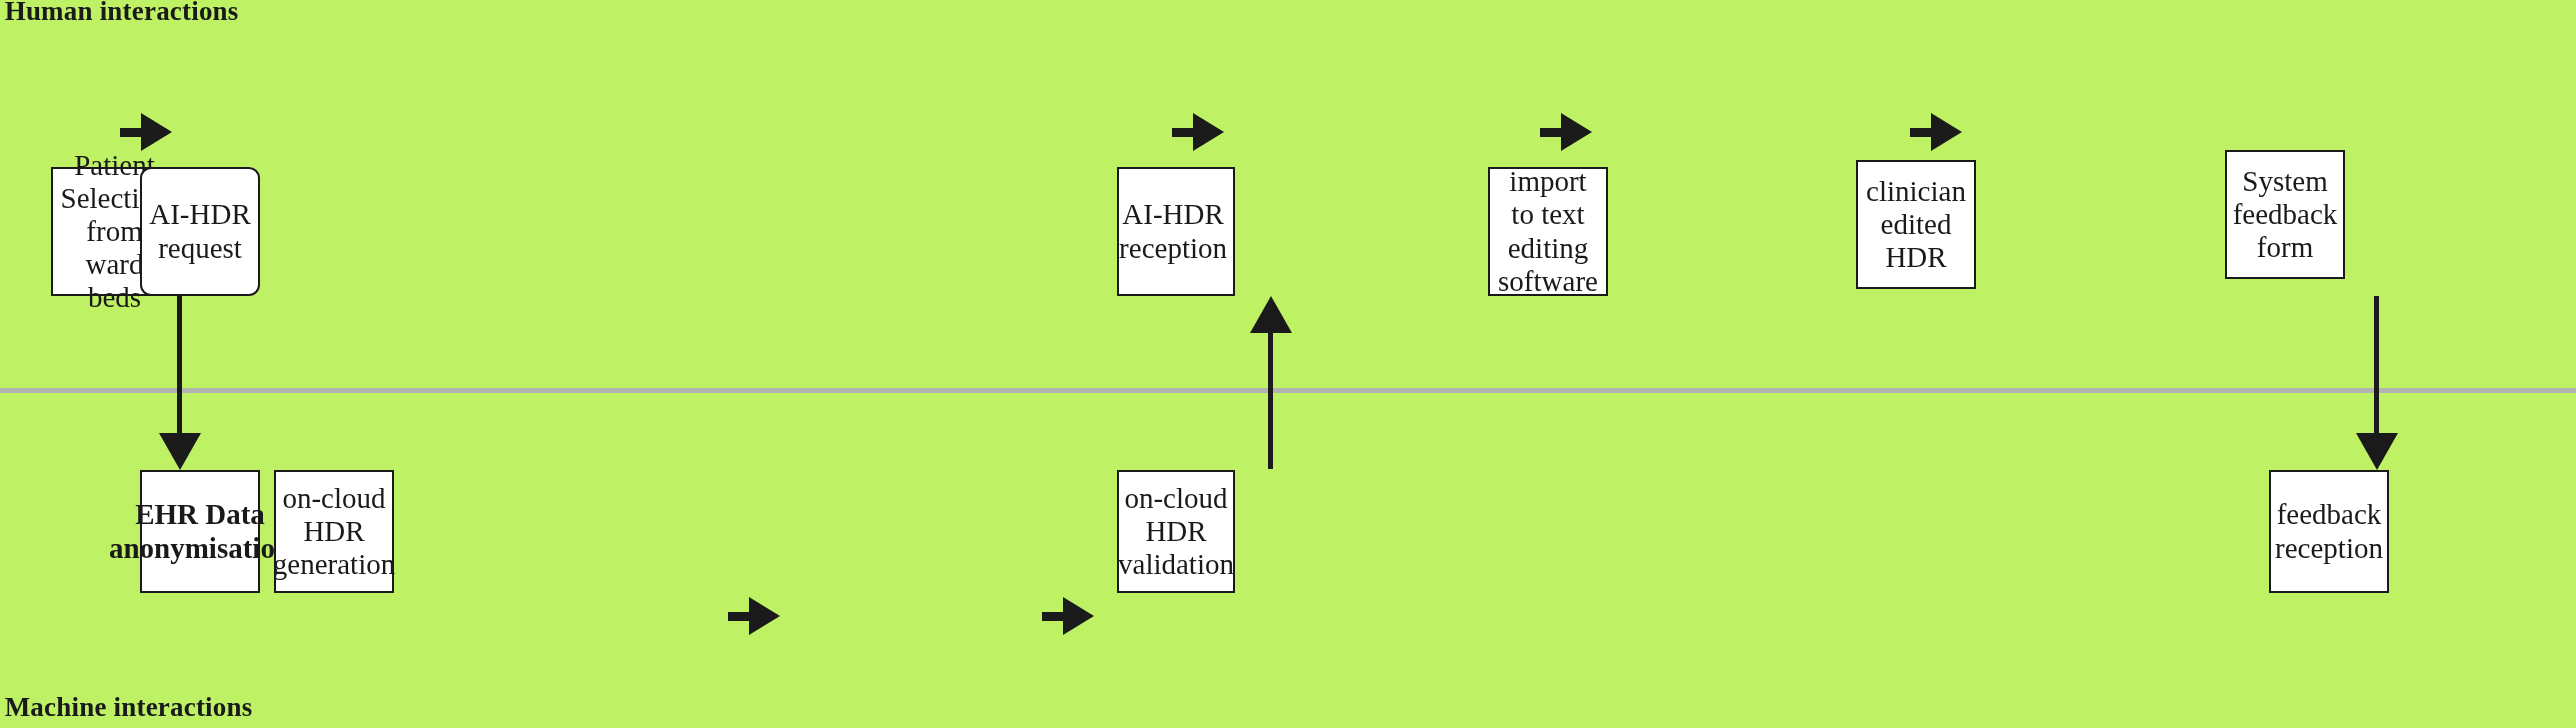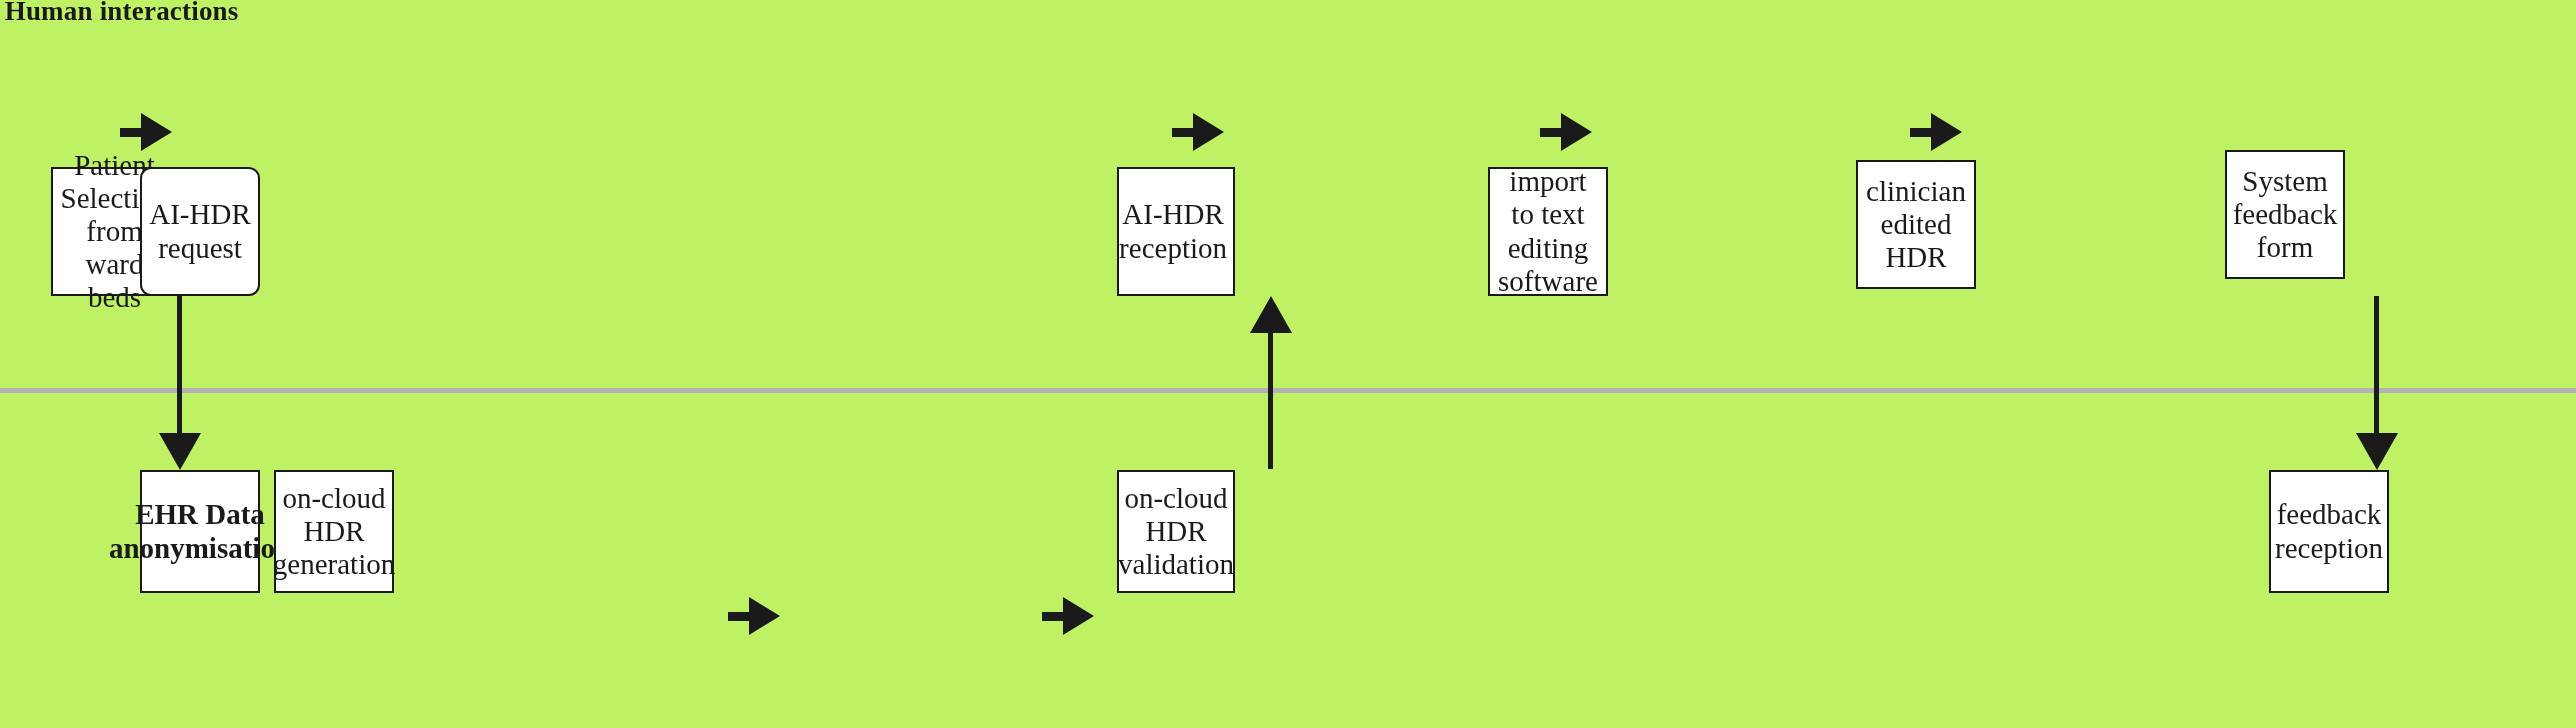--- a/index.html
+++ b/index.html
@@ -185,15 +185,16 @@
       <div class="arrow-vert" style="left: 1250px; top: 296px; height: 174px;">
         <div class="shaft" style="top: 34px; height: 139px;"></div>
         <div class="head-up" style="top: 0px;"></div>
       </div>
       <div class="arrow-vert" style="left: 2356px; top: 296px; height: 174px;">
         <div class="shaft" style="top: 0px; height: 139px;"></div>
         <div class="head-down" style="top: 137px;"></div>
       </div>
     </div>
 
+  <div class="lane-label" id="lane-bottom-label">Machine interactions</div>
 
 </div>
 
 
 </body></html>

